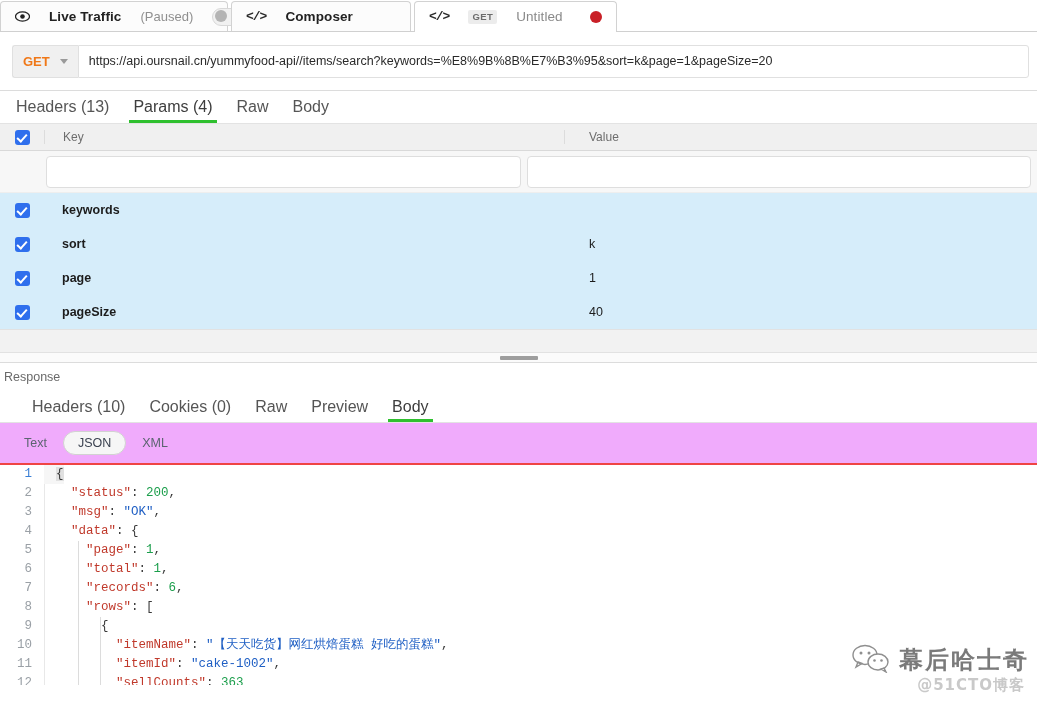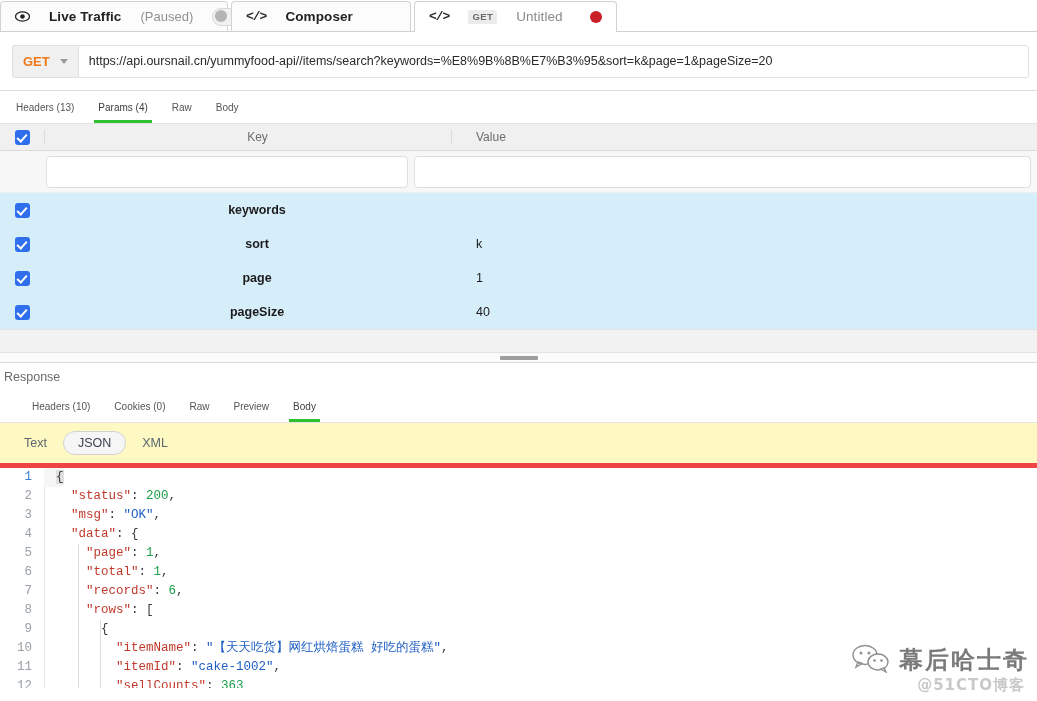--- a/index.html
+++ b/index.html
@@ -172,21 +172,21 @@
     display: flex;
     align-items: stretch;
     padding-left: 4px;
     background: #fff;
     border-bottom: 1px solid #e3e3e3;
   }
   .subtab {
     display: flex;
     align-items: center;
     padding: 0 12px;
-    font-size: 10px;
+    font-size: 16px;
     color: #555;
     position: relative;
   }
   .subtab.sel { color: #3d3d3d; }
   .subtab.sel::after {
     content: "";
     position: absolute;
     left: 8px; right: 8px; bottom: 0;
     height: 3px;
     background: #2fc02f;
@@ -225,25 +225,24 @@
   .cb::after {
     content: "";
     position: absolute;
     left: 4.5px; top: 2px;
     width: 4px; height: 8px;
     border: solid #fff;
     border-width: 0 2px 2px 0;
     transform: rotate(42deg);
   }
   .key-col {
-    width: 408px;
+    width: 521px;
     flex: none;
     padding-left: 18px;
     box-sizing: border-box;
-    text-align: center;
   }
   .val-col {
     flex: 1;
     padding-left: 24px;
     box-sizing: border-box;
     overflow: hidden;
     white-space: nowrap;
   }
   .ptr.head .key-col { border-left: 1px solid #dcdcdc; }
   .ptr.head .val-col { border-left: 1px solid #dcdcdc; margin-left: -1px; }
@@ -312,22 +311,22 @@
     padding-left: 20px;
     background: #fff;
     border-bottom: 1px solid #e3e3e3;
   }
   .fmtbar {
     height: 40px;
     display: flex;
     align-items: center;
     gap: 4px;
     padding-left: 12px;
-    background: #fef9c3;
-    border-bottom: 5px solid #ef4444;
+    background: #f0abfc;
+    border-bottom: 2px solid #ef4444;
   }
   .fmt {
     font-size: 12.5px;
     color: #5b6470;
     padding: 5px 12px;
     border-radius: 13px;
   }
   .fmt.sel {
     border: 1px solid #d2d2d2;
     background: #f6f6f6;

